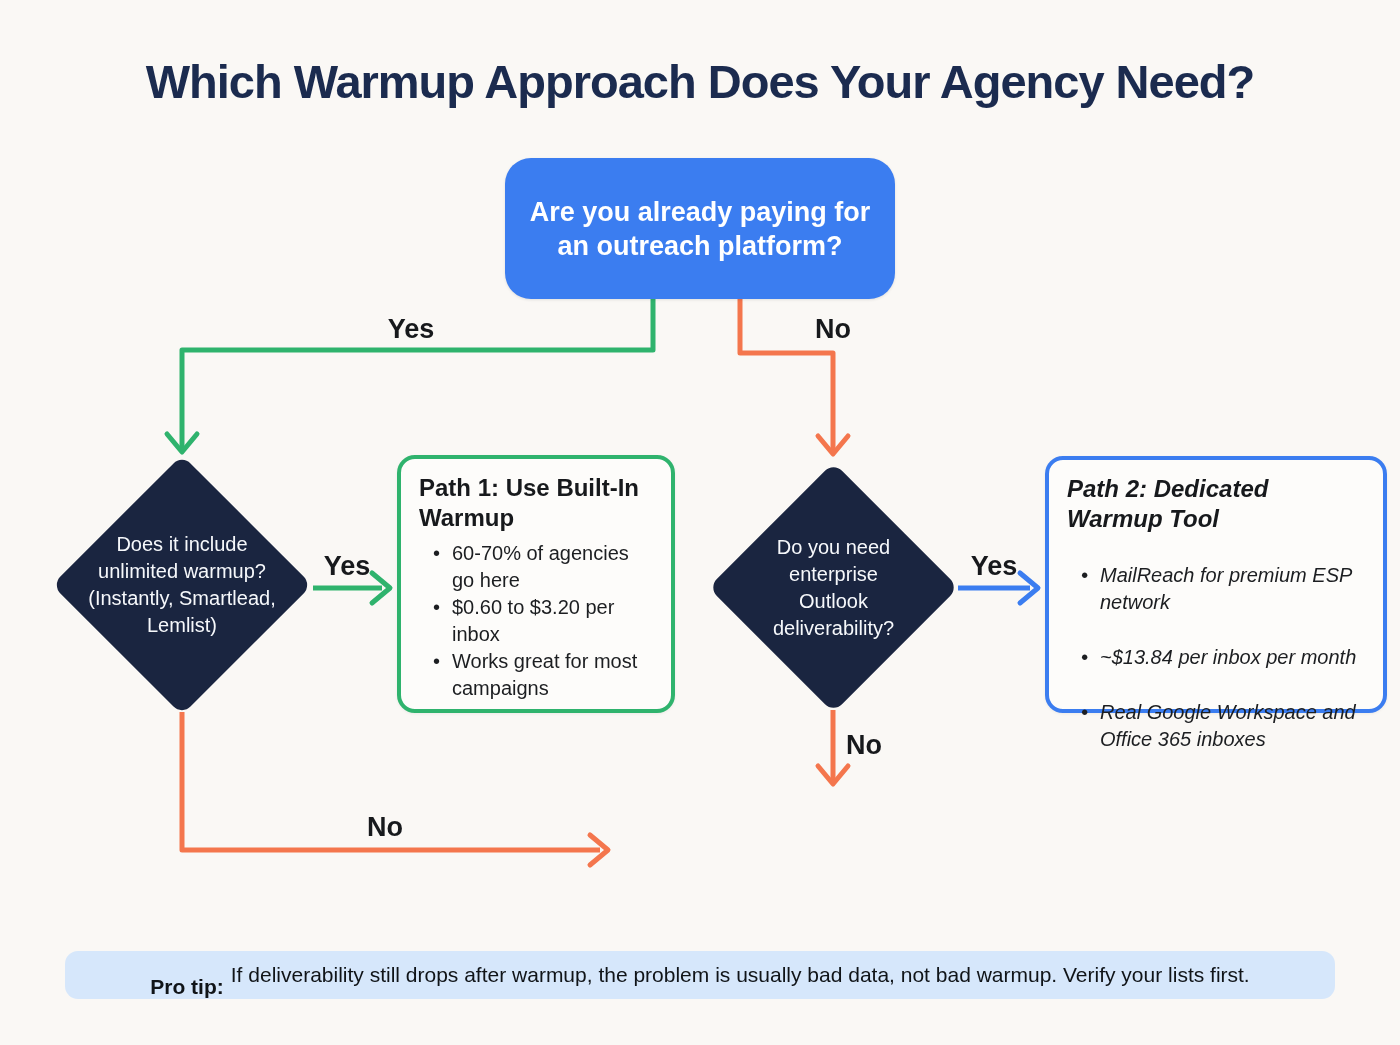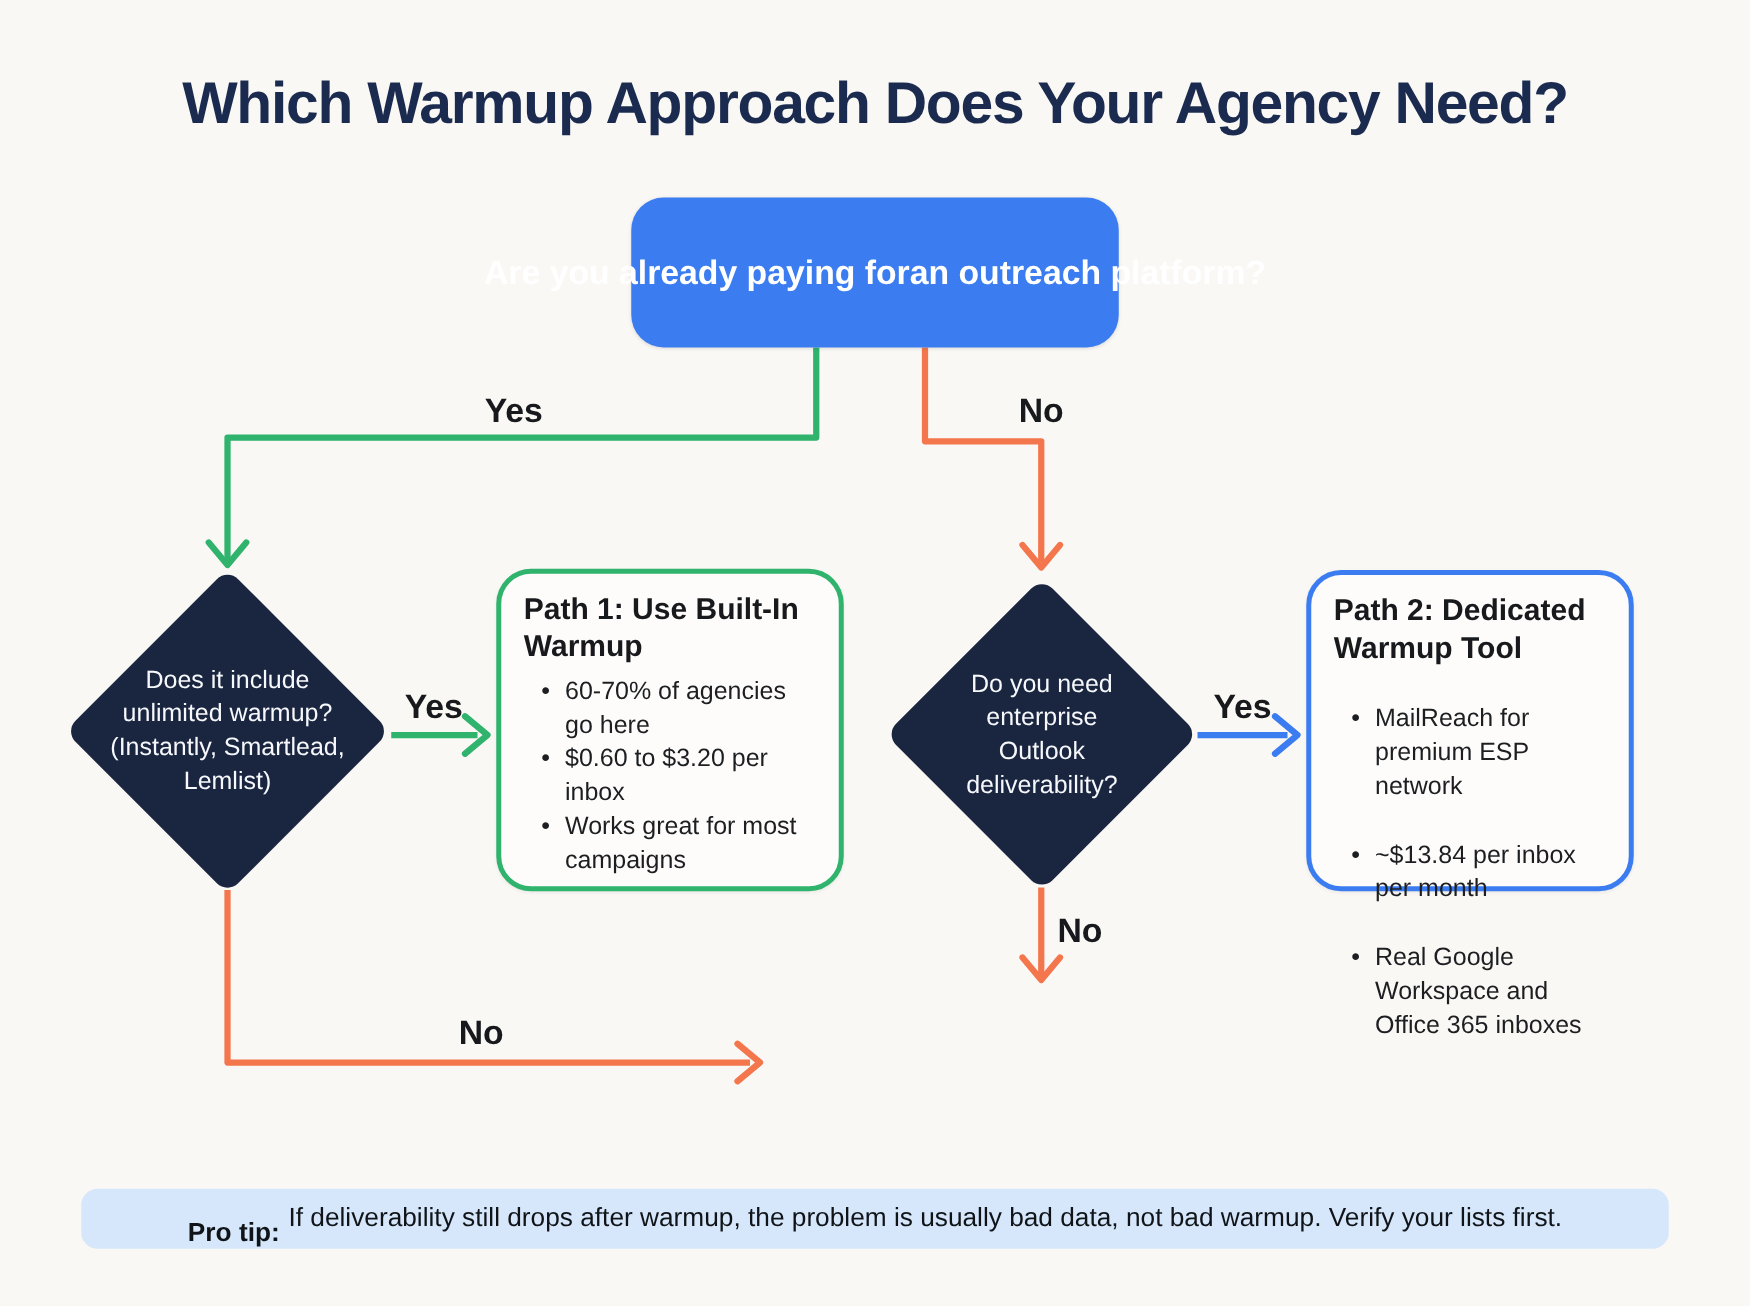--- a/index.html
+++ b/index.html
@@ -29,44 +29,44 @@
   .connectors path{fill:none;stroke-width:5;stroke-linejoin:round;}
   .connectors path.head{stroke-linecap:round;}
   .c-green{stroke:var(--green);}
   .c-orange{stroke:var(--orange);}
   .c-blue{stroke:var(--blue);}
   .edge-label{
     position:absolute;transform:translate(-50%,-50%);
     font-size:27px;font-weight:700;color:var(--ink);white-space:nowrap;
   }
   .qbox{
-    position:absolute;left:505px;top:158px;width:390px;height:120px;
+    position:absolute;left:505px;top:158px;width:390px;height:141px;
     background:var(--blue);border-radius:26px;
-    display:flex;flex-direction:row;align-items:center;justify-content:center;
+    display:flex;flex-direction:column;align-items:center;justify-content:center;
     box-shadow:0 1px 3px rgba(0,0,0,.10);
   }
   .qbox .qline{color:#fff;font-size:27px;font-weight:700;line-height:34px;white-space:nowrap;}
   .diamond{
     position:absolute;background:var(--diamond);border-radius:12px;
     transform:rotate(45deg);
   }
   .diamond-left{left:90px;top:493px;width:184px;height:184px;}
   .diamond-right{left:745px;top:499px;width:177px;height:177px;}
   .diamond-text{
     position:absolute;left:50%;top:50%;transform:translate(-50%,-50%) rotate(-45deg);
     color:#f6f8fb;font-size:20px;line-height:27px;text-align:center;white-space:nowrap;
   }
   .card{
-    position:absolute;background:var(--card-bg);border-radius:28px;
+    position:absolute;background:var(--card-bg);border-radius:18px;
     padding:14px 18px;box-shadow:0 1px 3px rgba(0,0,0,.06);
   }
   .card-green{border:4px solid var(--green);}
   .card-blue{border:4px solid var(--blue);}
   .card-path1{left:397px;top:455px;width:278px;height:258px;}
-  .card-path2{left:1045px;top:456px;width:262px;height:257px;}
+  .card-path2{left:1045px;top:456px;width:342px;height:257px;font-style:italic;}
   .card-fallback{left:615px;top:792px;width:437px;height:118px;padding:12px 22px;}
   .card-title{font-size:24px;font-weight:700;line-height:30px;color:var(--ink);}
   .card ul{list-style:none;margin-top:7px;}
   .card-path1 ul,.card-path2 ul{margin-left:14px;}
   .card-fallback ul{margin-left:20px;margin-top:5px;}
   .card li{
     position:relative;font-size:20px;line-height:27px;color:#1c1e21;
     padding-left:19px;
   }
   .card li::before{content:"\2022";position:absolute;left:0;top:0;}

